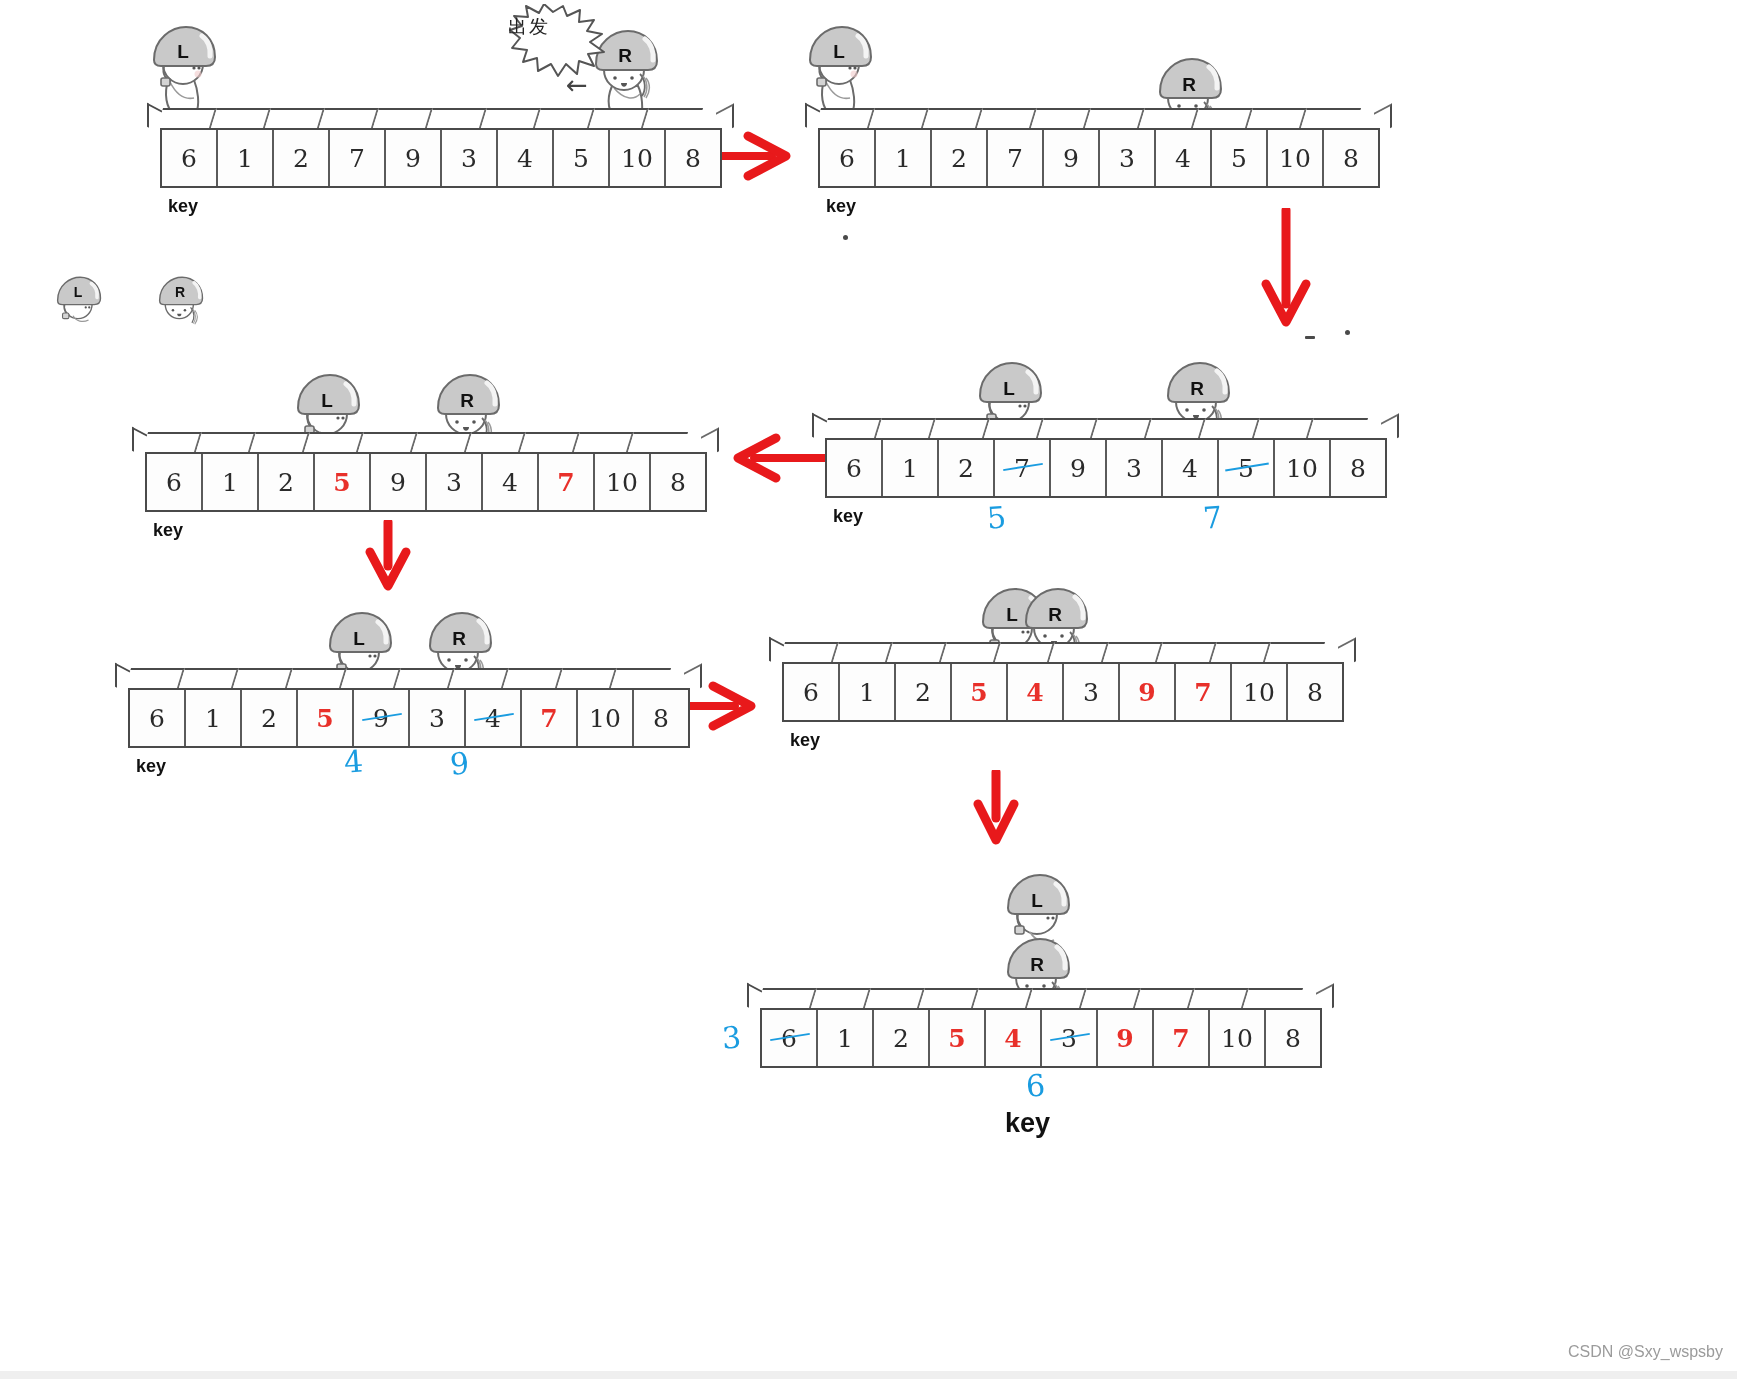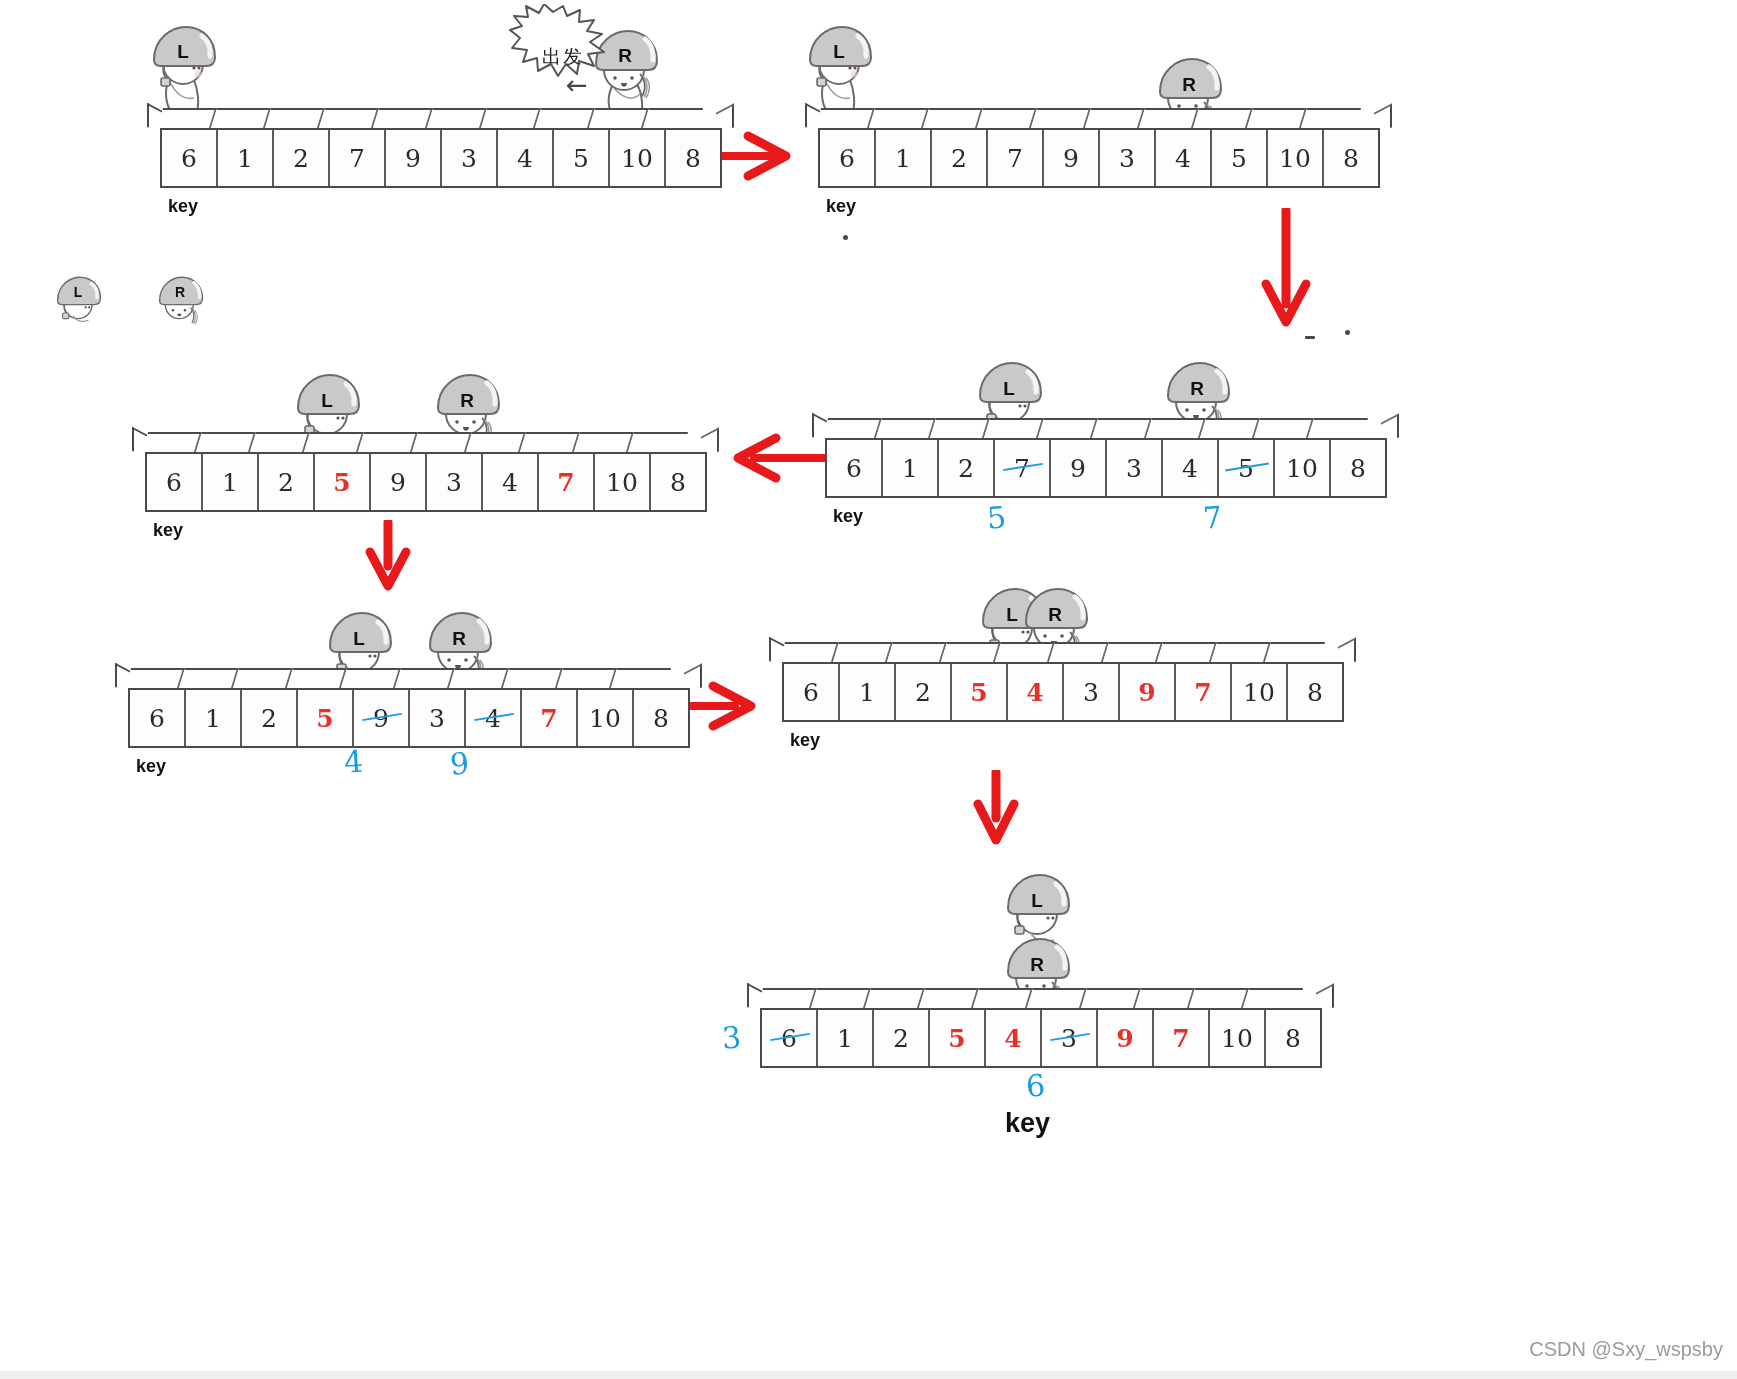--- a/index.html
+++ b/index.html
@@ -70,40 +70,40 @@
   .soldier.small{width:52px;height:68px;}
   .soldier.small svg{width:52px;height:68px;}
   .soldier.small .slabel{top:12px;width:52px;font-size:14px;}
 
   
   .arrow{position:absolute;}
 
   
   .burst{position:absolute;width:110px;height:78px;}
   .burst .btxt{
-    position:absolute;left:0;top:40px;width:110px;text-align:center;
+    position:absolute;left:0;top:10px;width:110px;
     font-size:19px;color:#222;font-family:"DejaVu Sans",sans-serif;
     letter-spacing:2px;
   }
   .leftarrow-small{position:absolute;font-size:26px;color:#444;font-family:"DejaVu Sans",sans-serif;}
 
   
   .blue{
     position:absolute;color:#1a9ce0;
     font-family:"DejaVu Serif",serif;font-size:30px;
     transform:rotate(-4deg);
   }
   .strike{
     position:absolute;height:0;border-top:2.5px solid #1a9ce0;
     transform:rotate(-9deg);
   }
 
   .watermark{
     position:absolute;right:14px;bottom:18px;
-    font-size:20px;color:#9b9b9b;font-family:"Liberation Sans",sans-serif;
+    font-size:16px;color:#9b9b9b;font-family:"Liberation Sans",sans-serif;
   }
   .bottombar{position:absolute;left:0;bottom:0;width:1737px;height:8px;background:#efefef;}
   .dot{position:absolute;width:5px;height:5px;border-radius:50%;background:#4a4a4a;}
 </style>
 </head>
 <body>
 
 <div id="stage">
 
   <div class="panel" style="left:160px;top:128px;">

